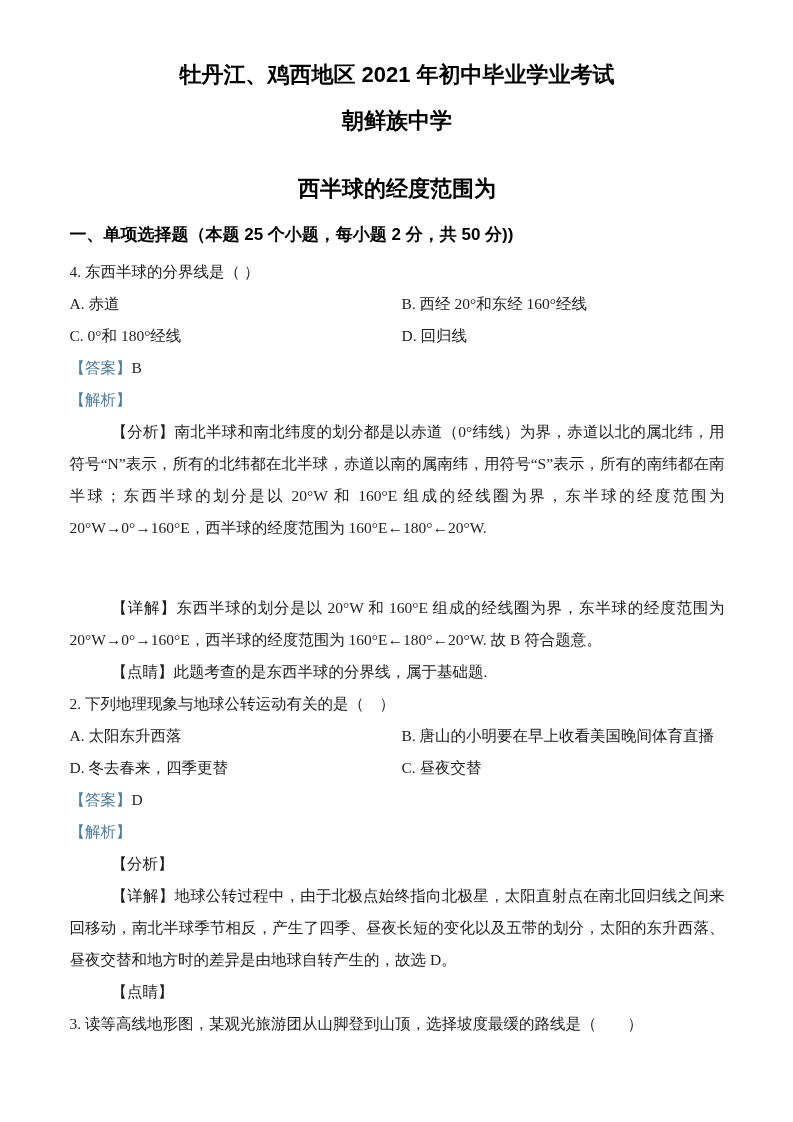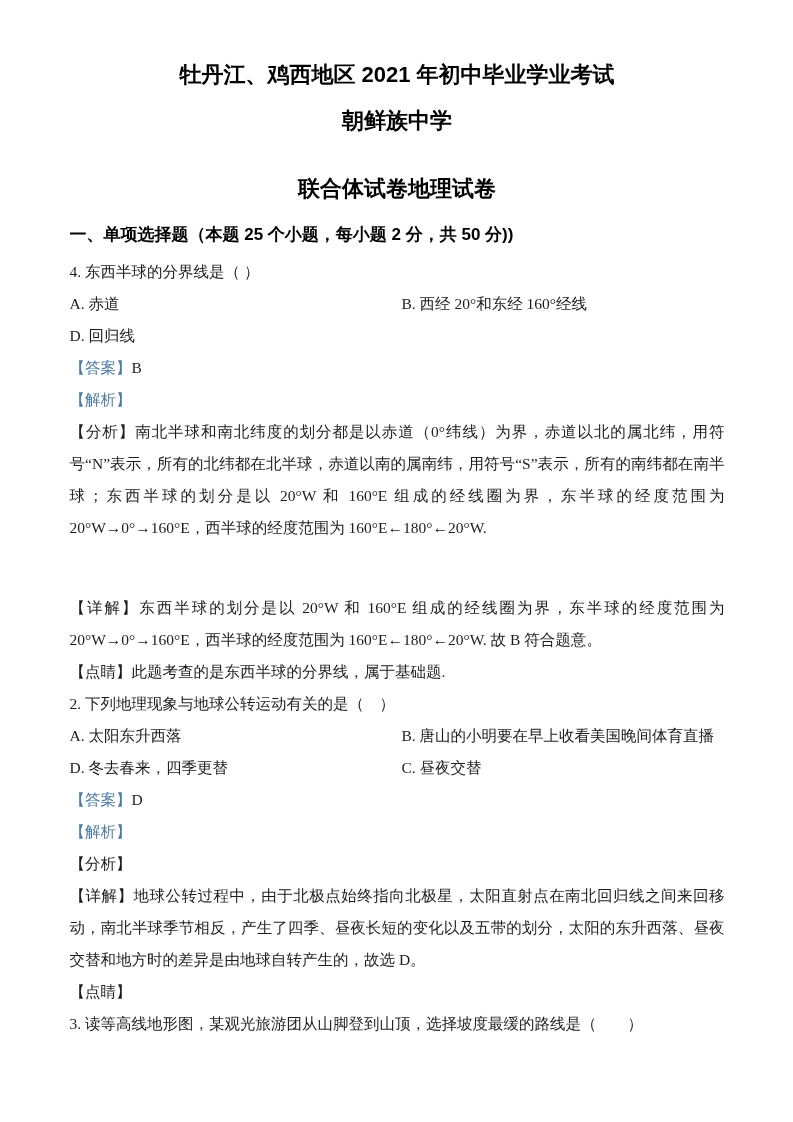--- a/index.html
+++ b/index.html
@@ -48,21 +48,21 @@
     margin: 0;
   }
   .para { text-align: justify; }
   .opt-row {
     display: grid;
     grid-template-columns: 332px 1fr;
     font-size: 15.5px;
     line-height: 32px;
   }
   .marker-blue { color: #4A7CA0; }
-  .marker-black { color: #1c1c1c; }
+  .marker-black { color: #1c1c1c; margin-left: 42px; }
   .answer-value { color: #1c1c1c; }
   .spacer-q1 { height: 48px; }
   .watermark {
     position: absolute;
     left: 0;
     bottom: 26px;
     width: 100%;
     text-align: center;
     color: #a9a9a9;
     font-size: 19px;
@@ -70,31 +70,32 @@
   }
 </style>
 </head>
 <body>
 
 <div class="page">
 
   <h1 class="exam-title">牡丹江、鸡西地区 2021 年初中毕业学业考试</h1>
   <h1 class="exam-title">朝鲜族中学</h1>
 
-  <h2 class="paper-title">联合体试卷地理试卷</h2>
+  <h2 class="paper-title">西半球的经度范围为</h2>
 
   <h3 class="section-heading">一、单项选择题（本题 25 个小题，每小题 2 分，共 50 分))</h3>
 
   <div>
     <p class="line">4. 东西半球的分界线是（ ）</p>
     <div class="opt-row">
       <span>A. 赤道</span>
       <span>B. 西经 20°和东经 160°经线</span>
     </div>
     <div class="opt-row">
+      <span>C. 0°和 180°经线</span>
       <span>D. 回归线</span>
     </div>
     <p class="line"><span class="marker-blue">【答案】</span><span class="answer-value">B</span></p>
     <p class="line"><span class="marker-blue">【解析】</span></p>
     <p class="para"><span class="marker-black">【分析】</span><span>南北半球和南北纬度的划分都是以赤道（0°纬线）为界，赤道以北的属北纬，用符号“N”表示，所有的北纬都在北半球，赤道以南的属南纬，用符号“S”表示，所有的南纬都在南半球；东西半球的划分是以 20°W 和 160°E 组成的经线圈为界，东半球的经度范围为 20°W→0°→160°E，西半球的经度范围为 160°E←180°←20°W.</span></p>
     <div class="spacer-q1"></div>
     <p class="para"><span class="marker-black">【详解】</span><span>东西半球的划分是以 20°W 和 160°E 组成的经线圈为界，东半球的经度范围为 20°W→0°→160°E，西半球的经度范围为 160°E←180°←20°W. 故 B 符合题意。</span></p>
     <p class="line"><span class="marker-black">【点睛】</span><span>此题考查的是东西半球的分界线，属于基础题.</span></p>
   </div>
 

